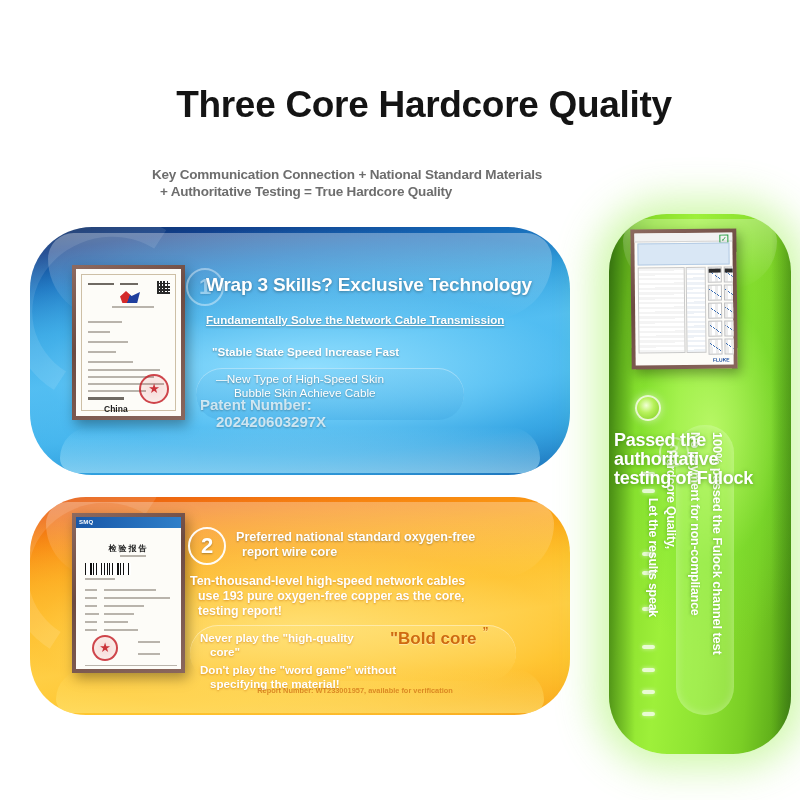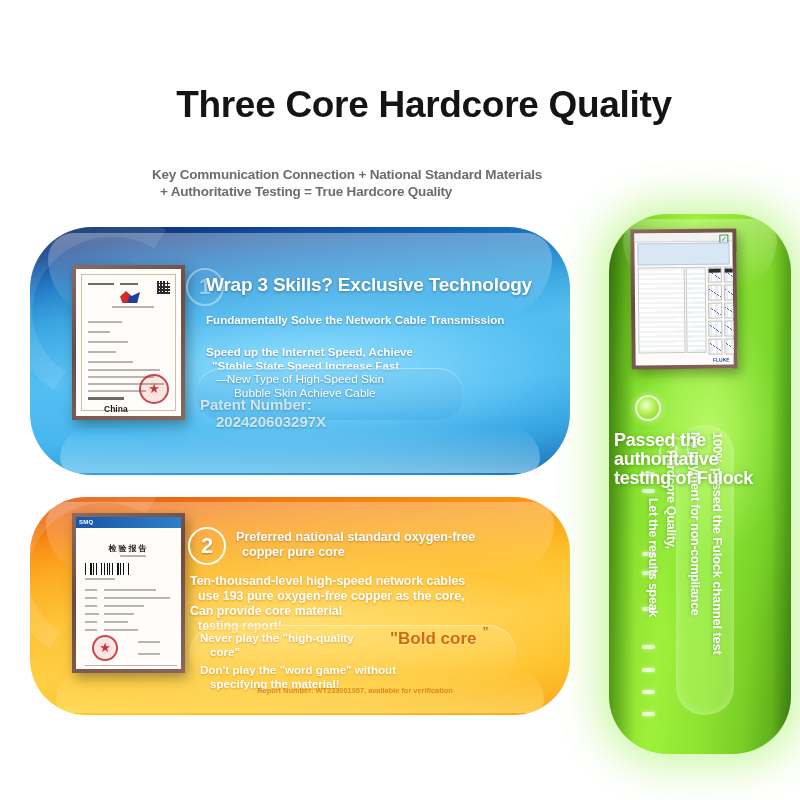--- a/index.html
+++ b/index.html
@@ -190,20 +190,21 @@
     text-shadow:0 1px 3px rgba(0,0,0,.35);
   }
   #blue-head {
     left:206px; top:274px; width:330px;
     font-size:19px; line-height:22px; letter-spacing:-.2px;
   }
   #blue-body1 {
     position:absolute; left:206px; top:313px; width:340px;
     color:#ffffff; font-size:11.6px; font-weight:bold; line-height:14px;
     text-shadow:0 1px 2px rgba(0,0,0,.35);
+    text-decoration:underline;
   }
   #blue-body1 .l2 { display:block; padding-left:6px; }
   #blue-body2 {
     position:absolute; left:206px; top:345px; width:340px;
     color:#ffffff; font-size:11.6px; font-weight:bold; line-height:14px;
     text-shadow:0 1px 2px rgba(0,0,0,.35);
   }
   #blue-body2 .l2 { display:block; padding-left:6px; }
 
   #blue-pill {
@@ -382,21 +383,20 @@
 
 <div class="badge-num" id="badge-blue">1</div>
 
 <div class="head-line" id="blue-head">Wrap 3 Skills? Exclusive Technology</div>
 
 <div id="blue-body1">
   <span>Fundamentally Solve the Network Cable Transmission</span>
 </div>
 
 <div id="blue-body2">
-  <span>Speed up the Internet Speed, Achieve</span>
   <span class="l2">"Stable State Speed Increase Fast</span>
 </div>
 
 <div id="blue-pill"></div>
 <div id="blue-pill-text">
   <span class="dash">—</span><span>New Type of High-Speed Skin</span>
   <span class="l2">Bubble Skin Achieve Cable</span>
 </div>
 <div id="blue-patent">
   <span>Patent Number:</span>
@@ -434,27 +434,26 @@
     <div class="doc-line" style="left:62px;top:136px;width:22px;"></div>
     <div class="doc-line" style="left:9px;top:148px;width:92px;height:1px;"></div>
 
   </div>
 </div>
 
 <div class="badge-num" id="badge-orange">2</div>
 
 <div id="orange-head">
   <span>Preferred national standard oxygen-free</span>
-  <span class="l2">copper pure core</span>
+  <span class="l2">report wire core</span>
 </div>
 
 <div id="orange-body">
   <span>Ten-thousand-level high-speed network cables</span>
   <span class="l2">use 193 pure oxygen-free copper as the core,</span>
-  <span class="l3">Can provide core material</span>
   <span class="l4">testing report!</span>
 </div>
 
 <div id="orange-pill"></div>
 <div id="orange-pill-text">
   <span>Never play the "high-quality</span>
   <span class="l2">core"</span>
   <span class="l3" style="display:block;margin-top:4px;">Don't play the "word game" without</span>
   <span class="l4">specifying the material!</span>
 </div>

